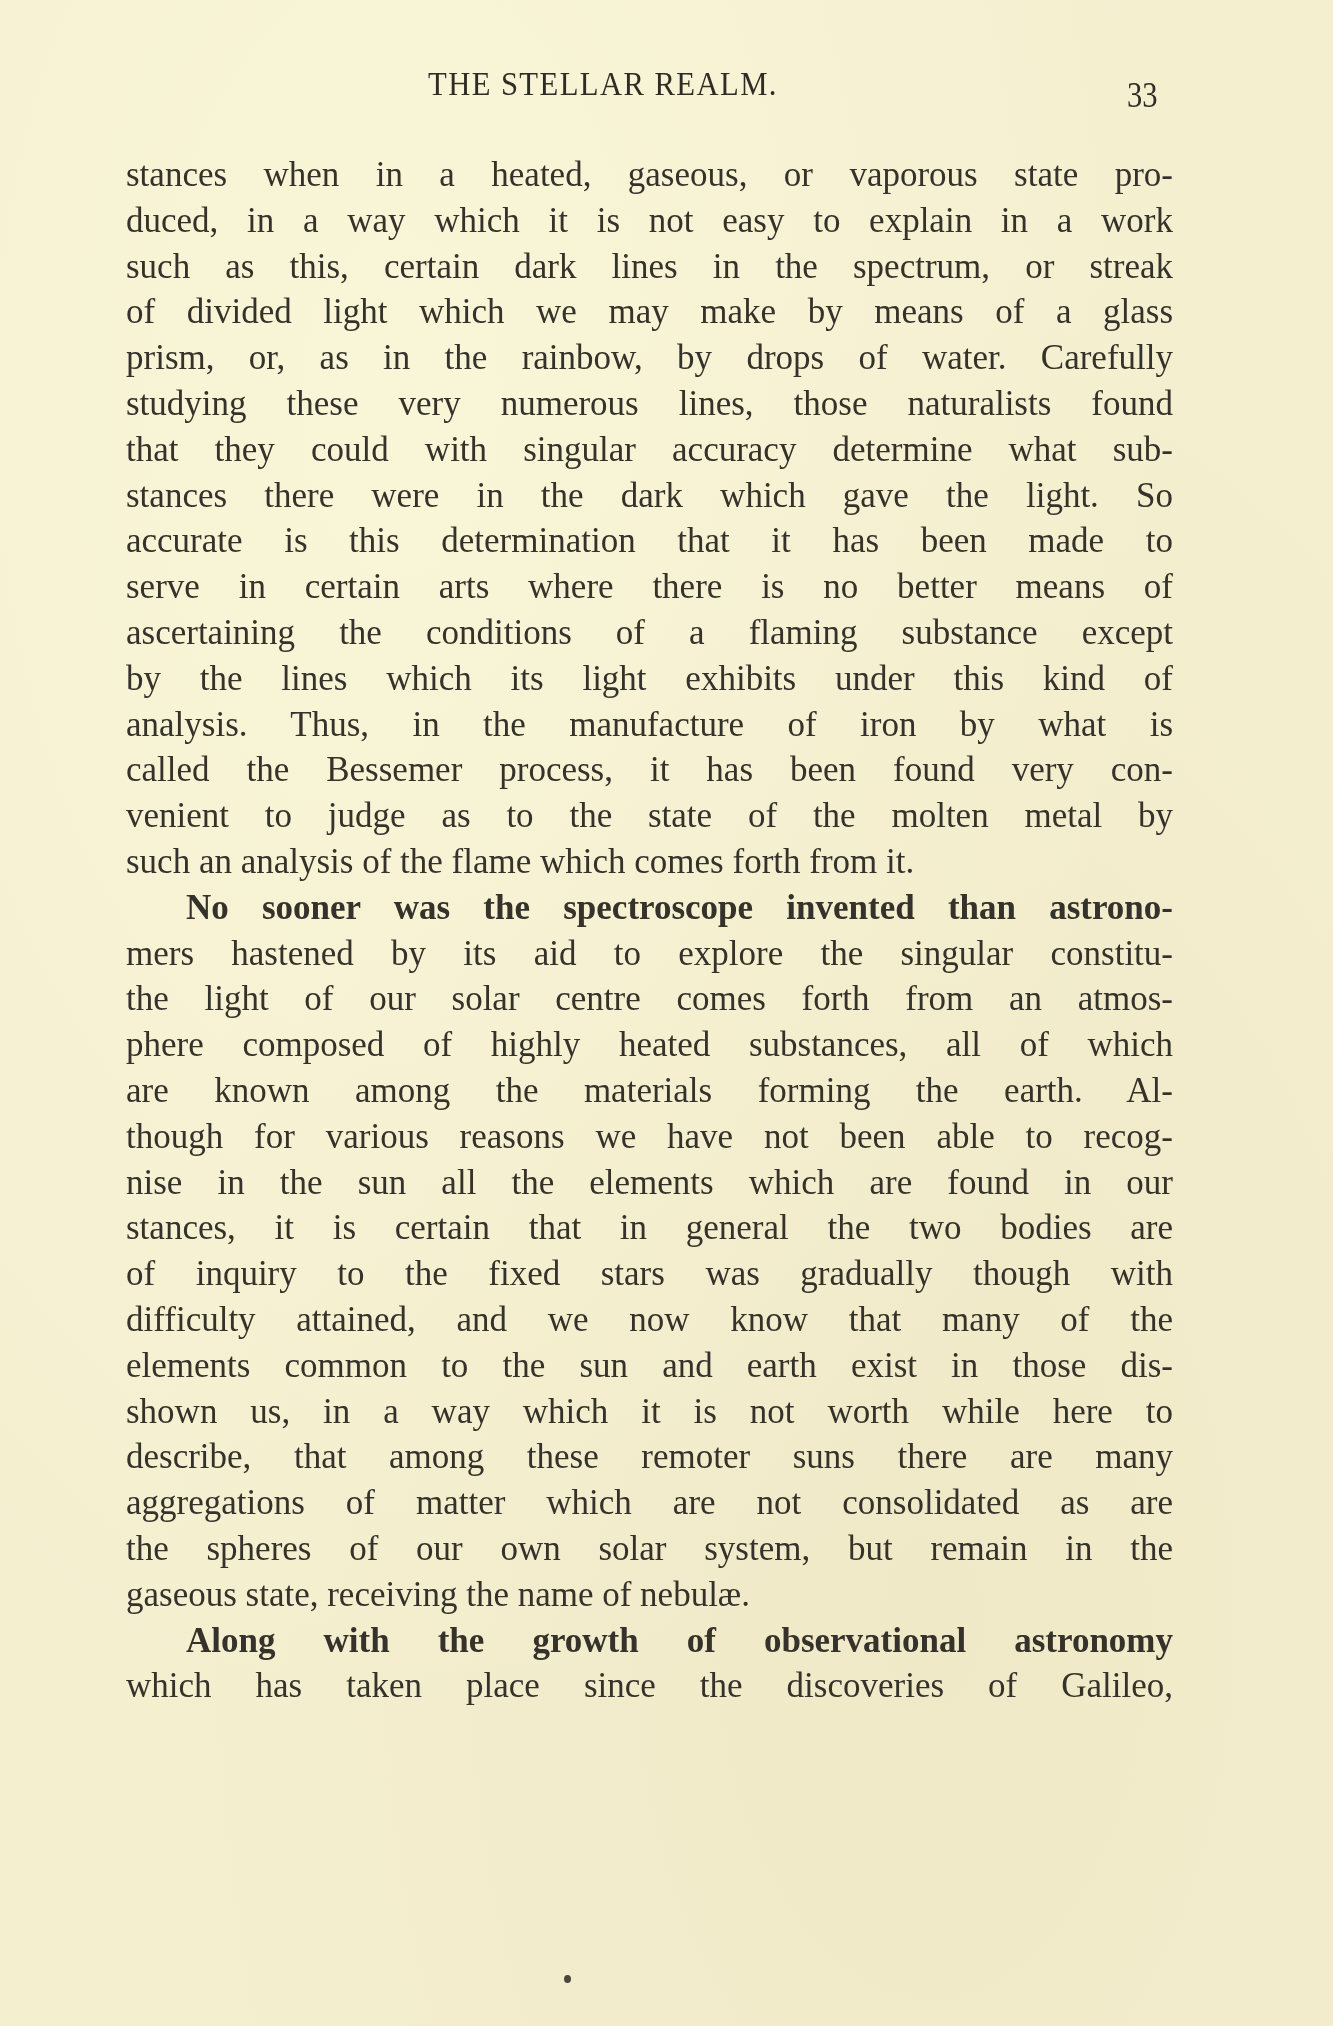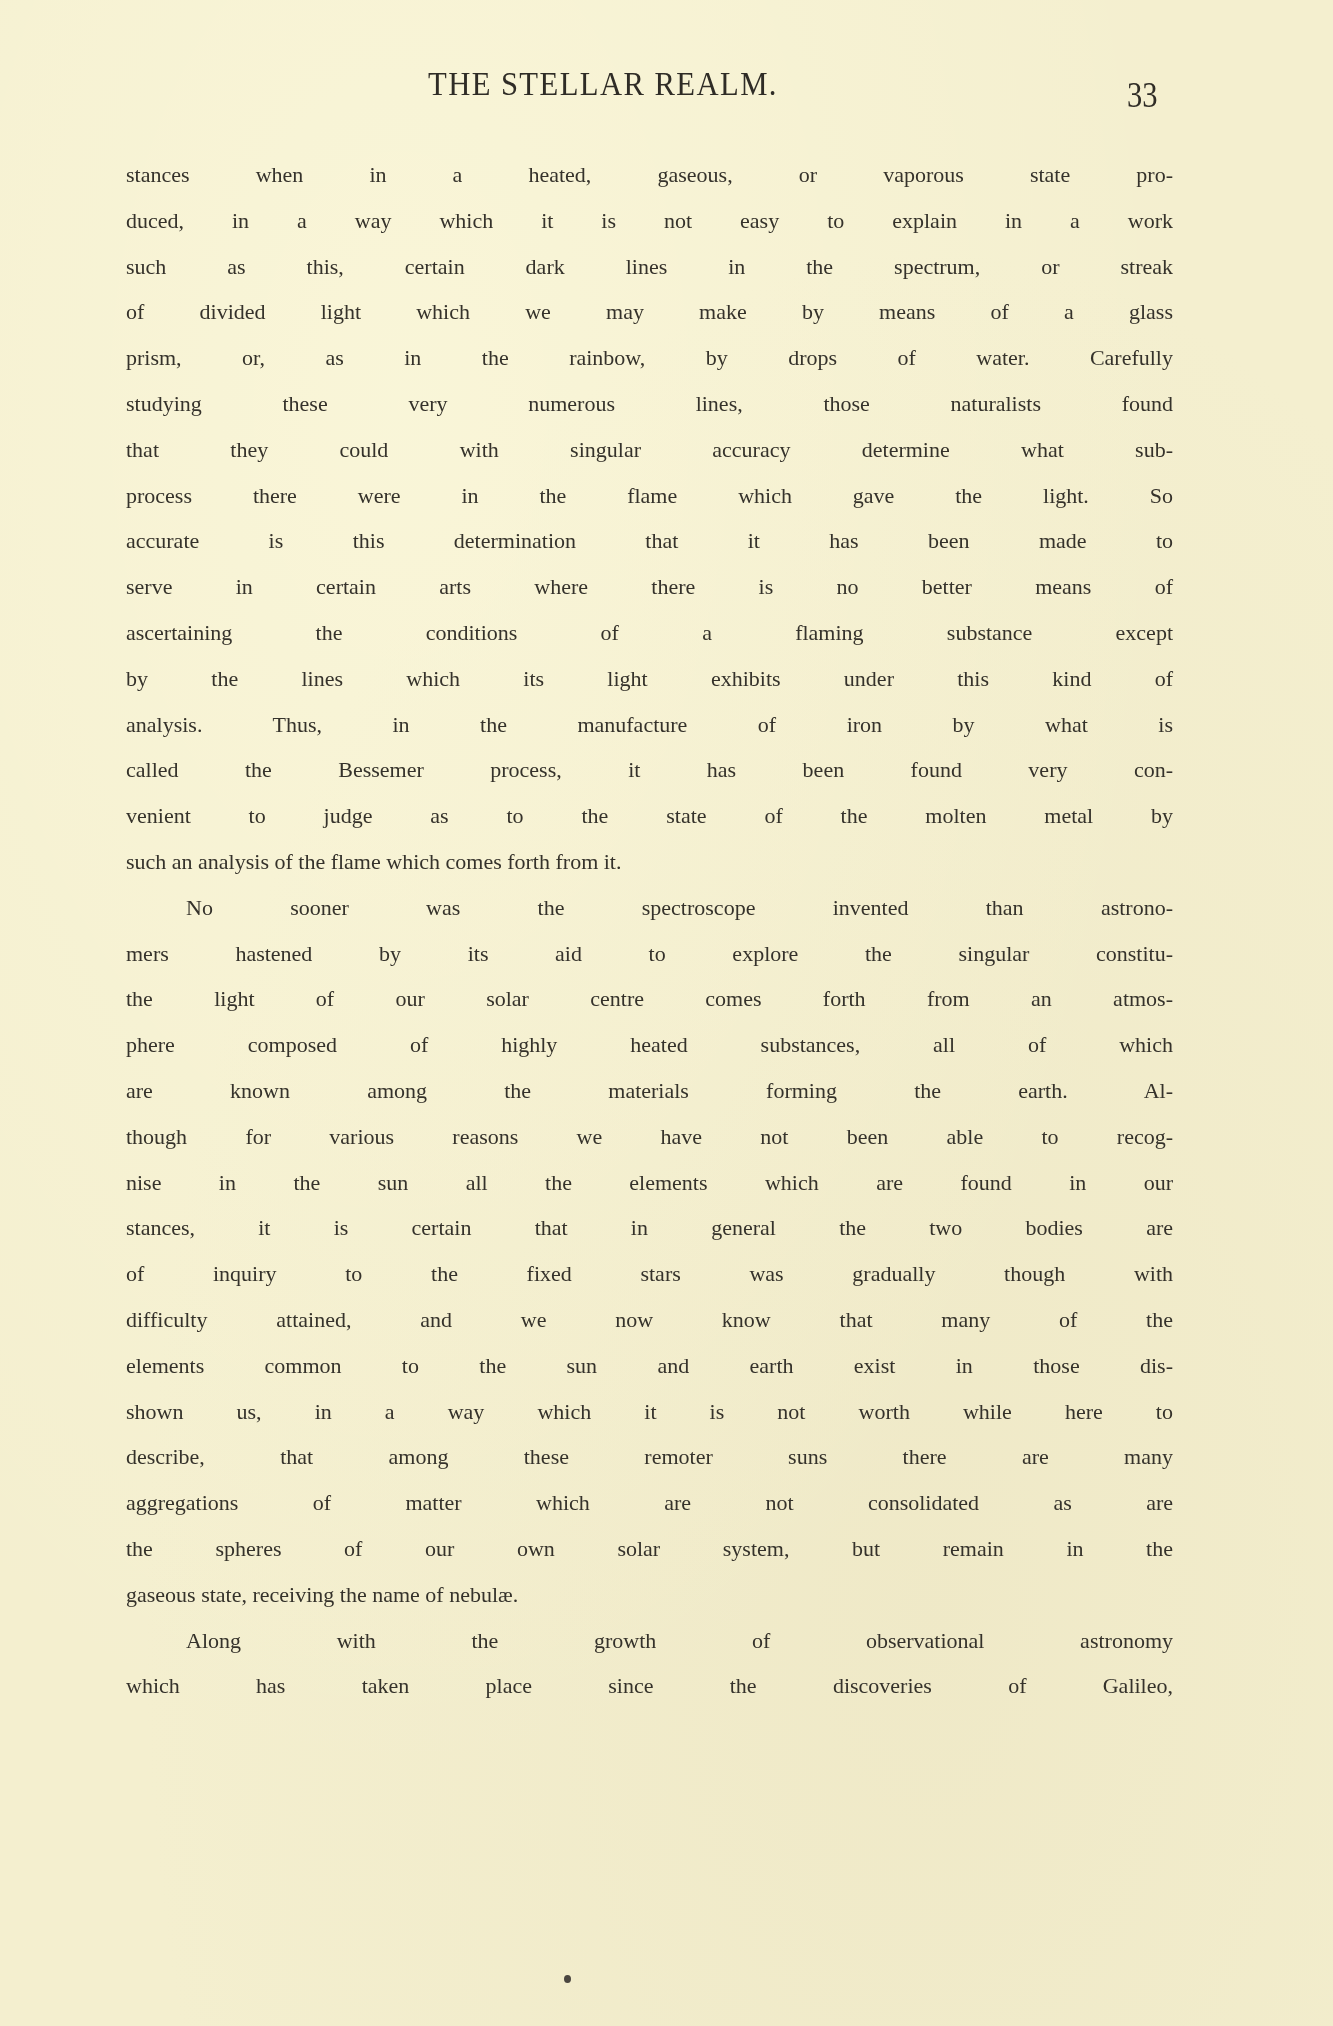--- a/index.html
+++ b/index.html
@@ -59,31 +59,32 @@
       position: absolute;
       left: 126px;
       top: 152px;
       width: 1047px;
     }
     .line {
       display: block;
       height: 45.8px;
       line-height: 45.8px;
       font-family: "Liberation Serif", "DejaVu Serif", serif;
-      font-size: 22px;
+      font-size: 35px;
       white-space: nowrap;
       text-align: justify;
       text-align-last: justify;
       color: #35322b;
     }
     .line.last {
       text-align-last: left;
     }
     .line.indent {
       padding-left: 60px;
+      font-weight: bold;
     }
     .speck {
       position: absolute;
       left: 564px;
       top: 1975px;
       width: 7px;
       height: 8px;
       border-radius: 50%;
       background: #4a4640;
     }
@@ -100,21 +101,21 @@
 
   <div class="body-text">
 
     <span class="line">stances when in a heated, gaseous, or vaporous state pro-</span>
     <span class="line">duced, in a way which it is not easy to explain in a work</span>
     <span class="line">such as this, certain dark lines in the spectrum, or streak</span>
     <span class="line">of divided light which we may make by means of a glass</span>
     <span class="line">prism, or, as in the rainbow, by drops of water.  Carefully</span>
     <span class="line">studying these very numerous lines, those naturalists found</span>
     <span class="line">that they could with singular accuracy determine what sub-</span>
-    <span class="line">process there were in the flame which gave the light.  So</span>
+    <span class="line">stances there were in the dark which gave the light.  So</span>
     <span class="line">accurate is this determination that it has been made to</span>
     <span class="line">serve in certain arts where there is no better means of</span>
     <span class="line">ascertaining the conditions of a flaming substance except</span>
     <span class="line">by the lines which its light exhibits under this kind of</span>
     <span class="line">analysis.  Thus, in the manufacture of iron by what is</span>
     <span class="line">called the Bessemer process, it has been found very con-</span>
     <span class="line">venient to judge as to the state of the molten metal by</span>
     <span class="line last">such an analysis of the flame which comes forth from it.</span>
 
     <span class="line indent">No sooner was the spectroscope invented than astrono-</span>

